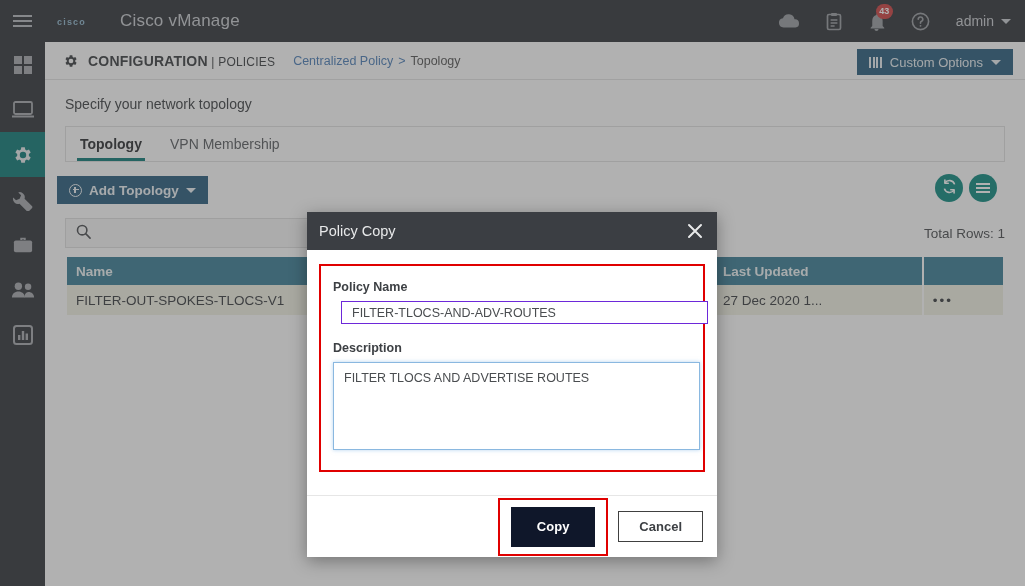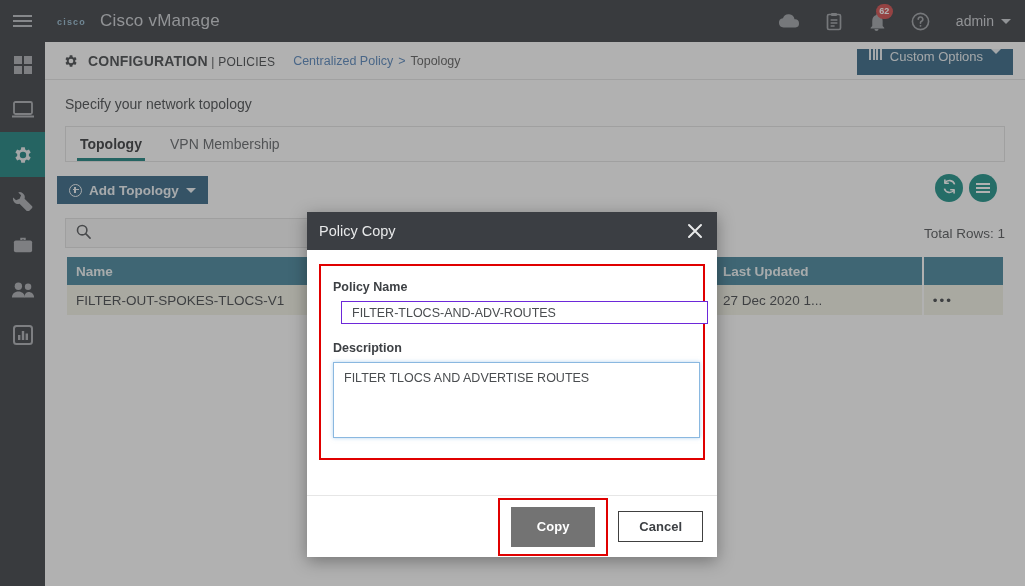--- a/index.html
+++ b/index.html
@@ -29,21 +29,21 @@
   }
   .side-item.active { background: #0f7b77; }
   .side-item svg { display: block; }
 
   
   .topbar {
     position: absolute; left: 45px; top: 0; right: 0; height: 42px;
     background: #31343a; display: flex; align-items: center;
     z-index: 4;
   }
-  .brand { display: flex; align-items: center; padding-left: 12px; }
+  .brand { display: flex; align-items: center; padding-left: 12px; gap: 20px; }
   .cisco-word {
     font-size: 9px; letter-spacing: 1.2px; color: #8fb6cc;
     font-weight: bold; text-align: center; margin-top: 1px;
   }
   .brand-logo-wrap { display:flex; flex-direction: column; align-items:center; }
   .app-title {
     color: #c9ccd0; font-size: 17px; margin-left: 14px; letter-spacing: .2px;
   }
   .topbar-right {
     margin-left: auto; display: flex; align-items: center; padding-right: 14px; gap: 26px;
@@ -73,21 +73,21 @@
   }
   .config-title { font-size: 14px; font-weight: bold; color: #3c3f42; letter-spacing: .2px; }
   .config-title .sub { font-weight: normal; font-size: 12px; }
   .gear-small { margin-right: 9px; display:flex; }
   .breadcrumb { margin-left: 18px; font-size: 12.5px; color: #555; }
   .breadcrumb a { color: #4d7fb8; text-decoration: none; cursor: pointer; }
   .breadcrumb .sep { color: #4d7fb8; margin: 0 5px; }
   .custom-options {
     position: absolute; right: 12px; top: 7px;
     background: #2a5e7e; color: #e8eef2; font-size: 13px;
-    padding: 0 12px; height: 26px; display: flex; align-items: flex-start; gap: 8px;
+    padding: 0 12px; height: 26px; display: flex; align-items: center; gap: 8px;
     cursor: pointer; border: none;
   }
   .co-bars { display: flex; gap: 1.5px; align-items: flex-end; height: 11px; }
   .co-bars i { width: 2px; height: 11px; background: #e8eef2; display: block; }
 
   .specify-line {
     padding: 16px 0 0 20px; font-size: 14px; color: #3f4245;
   }
 
   .tabs {
@@ -179,33 +179,33 @@
   .red-box { border: 2px solid #e00000; padding: 14px 3px 16px 12px; }
   .fld-label { font-size: 12.5px; font-weight: bold; color: #3d4044; margin-bottom: 7px; }
   .txt-input {
     width: 100%; height: 23px; border: 1px solid #6d28d9; padding: 0 10px;
     font-size: 12.5px; color: #4a4d50; outline: none;
     font-family: "Liberation Sans", sans-serif;
     margin-left: 8px;
   }
   .spacer { height: 17px; }
   .txt-area {
-    width: 100%; height: 76px; border: 1px solid #8ab8e0; padding: 8px 10px;
+    width: 100%; height: 88px; border: 1px solid #8ab8e0; padding: 8px 10px;
     font-size: 12.5px; color: #4a4d50; outline: none; resize: none;
     font-family: "Liberation Sans", sans-serif;
     box-shadow: 0 0 4px rgba(120,175,225,.55);
   }
   .modal-foot {
     border-top: 1px solid #e6e6e6; height: 62px; display: flex;
     align-items: center; justify-content: flex-end; padding-right: 14px; gap: 10px;
     position: relative;
   }
   .btn-copy-wrap { border: 2px solid #e00000; padding: 7px 11px; }
   .btn-copy {
-    background: #737373; color: #fff; border: none; height: 40px; padding: 4px 26px;
+    background: #0f172a; color: #fff; border: none; height: 40px; padding: 4px 26px;
     font-size: 13px; font-weight: bold; cursor: pointer;
     font-family: "Liberation Sans", sans-serif;
   }
   .btn-cancel {
     background: #fff; color: #3d4044; border: 1px solid #404040; height: 31px;
     padding: 0 20px; font-size: 13px; font-weight: bold; cursor: pointer;
     font-family: "Liberation Sans", sans-serif;
   }
 </style>
 </head>
@@ -309,21 +309,21 @@
         <svg width="16" height="19" viewBox="0 0 16 19" fill="none" stroke="#9a9ea2" stroke-width="1.7">
             <rect x="1.5" y="2.5" width="13" height="15" rx="1.5"></rect>
             <rect x="5" y="1" width="6" height="3" rx="1" fill="#9a9ea2" stroke="none"></rect>
             <path d="M4.6 8h6.8M4.6 11h6.8M4.6 14h4"></path>
           </svg>
       </span>
       <span class="tb-icon">
         <svg width="17" height="19" viewBox="0 0 18 20" fill="#9a9ea2">
             <path d="M9 20a2.2 2.2 0 0 0 2.2-2.1H6.8A2.2 2.2 0 0 0 9 20zm6.5-5.2V9.3c0-3-1.6-5.5-4.4-6.2v-.7a1.1 1.1 0 1 0-2.2 0v.7C6.1 3.8 4.5 6.3 4.5 9.3v5.5l-1.7 1.7v.8h14.4v-.8z"></path>
           </svg>
-        <span class="badge">62</span>
+        <span class="badge">43</span>
       </span>
       <span class="tb-icon">
         <svg width="19" height="19" viewBox="0 0 20 20" fill="none" stroke="#9a9ea2" stroke-width="1.7">
             <circle cx="10" cy="10" r="8.5"></circle>
             <path d="M7.6 7.6a2.4 2.4 0 1 1 3.2 2.3c-.5.3-.8.8-.8 1.4v.5" stroke-linecap="round"></path>
             <circle cx="10" cy="14.6" r="1" fill="#9a9ea2" stroke="none"></circle>
           </svg>
       </span>
       <span class="admin-menu">
         <span>admin</span>

